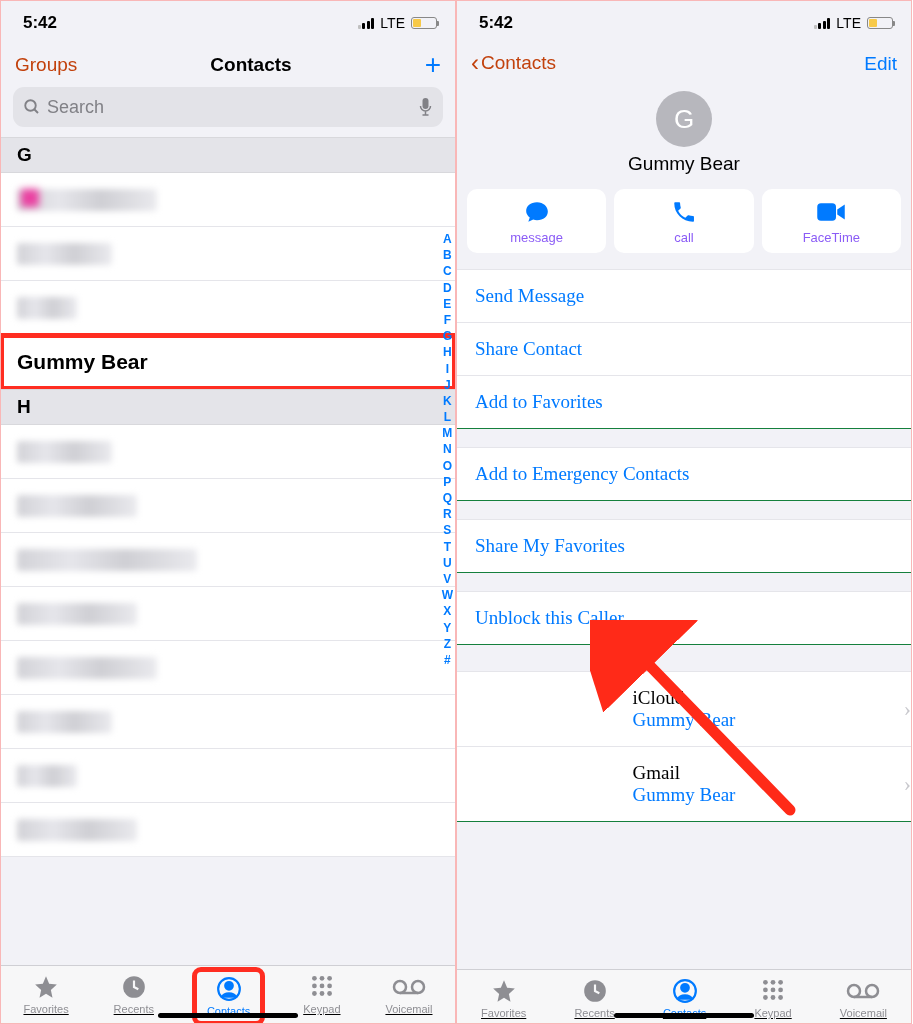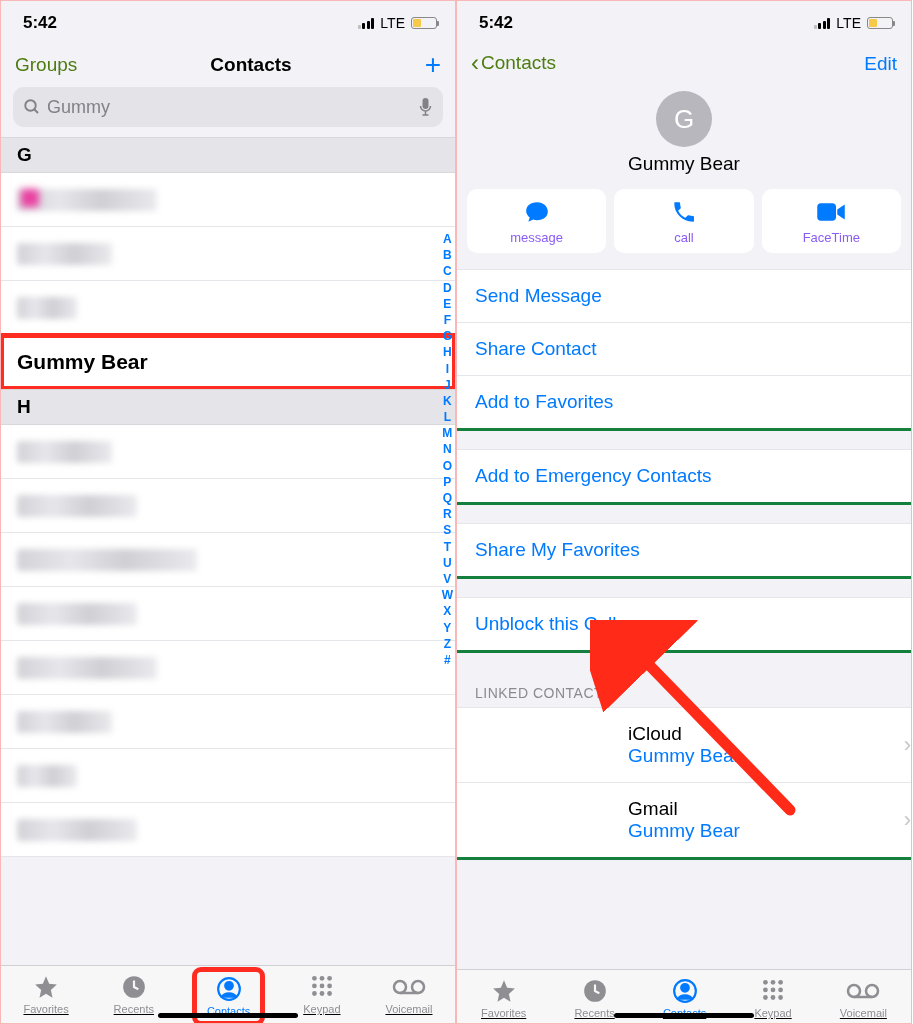--- a/index.html
+++ b/index.html
@@ -50,21 +50,21 @@
   content: ""; position: absolute; right: -3px; top: 3px; width: 2px; height: 5px;
   background: #888; border-radius: 0 1px 1px 0;
 }
 .battery-fill { width: 38%; height: 100%; background: #f7c948; border-radius: 1px; }
 
 
 .nav {
   display: flex; align-items: center; justify-content: space-between;
   padding: 6px 14px 8px; font-size: 19px;
 }
-.nav-left { color: #4d7c0f; display: flex; align-items: center; gap: 2px; }
+.nav-left { color: #c2410c; display: flex; align-items: center; gap: 2px; }
 .nav-title { font-weight: 600; font-size: 19px; color: #000; }
 .nav-right { color: #007aff; font-size: 28px; font-weight: 300; line-height: 1; }
 .phone2 .nav-right { font-size: 19px; font-weight: 400; }
 .chevron-back { font-size: 24px; font-weight: 300; line-height: 1; }
 
 
 .search-wrap { padding: 0 12px 10px; }
 .search {
   background: #e3e3e8; border-radius: 11px; height: 40px;
   display: flex; align-items: center; padding: 0 10px; gap: 6px;
@@ -136,21 +136,21 @@
 .action-row { display: flex; gap: 8px; padding: 0 10px 16px; }
 .action {
   flex: 1; background: #fff; border-radius: 10px; padding: 10px 4px 8px;
   display: flex; flex-direction: column; align-items: center; gap: 5px;
   color: #8b5cf6; font-size: 13px;
 }
 .action.mail { color: #c7c7cc; }
 .action svg { display: block; }
 
 .card-list { background: transparent; display: flex; flex-direction: column; }
-.card-group { margin-bottom: 18px; background: #0f766e; border-top: 1px solid #e5e5ea; border-bottom: 3px solid #15803d; }
+.card-group { margin-bottom: 18px; background: #0f766e; border-top: 1px solid #e5e5ea; border-bottom: 1px solid #15803d; font-family: Liberation Serif, serif; }
 .card-group.nomb { margin-bottom: 26px; }
 .card-row {
   padding: 15px 18px; border-bottom: 1px solid #e5e5ea; font-size: 19px;
   color: #007aff; background: #fff; display: flex; justify-content: space-between; align-items: center;
 }
 .card-row:last-child { border-bottom: none; }
 .section-label {
   padding: 6px 18px; font-size: 14px; color: #8a8a8f; letter-spacing: 0.5px;
   text-transform: uppercase;
 }
@@ -190,21 +190,21 @@
     <span class="nav-title">Contacts</span>
     <span class="nav-right">+</span>
   </div>
 
   <div class="search-wrap">
     <div class="search">
       <svg width="18" height="18" viewBox="0 0 24 24" fill="none" stroke="#818186" stroke-width="2.5">
           <circle cx="10" cy="10" r="7"></circle>
           <line x1="20" y1="20" x2="15" y2="15"></line>
         </svg>
-      <span class="search-ph">Gummy</span>
+      <span class="search-ph">Search</span>
       <svg class="mic" width="15" height="20" viewBox="0 0 12 20" fill="#818186">
           <rect x="3" y="1" width="6" height="11" rx="3"></rect>
           <path d="M1 9 a5 5 0 0 0 10 0 M6 14 v4 M3 18 h6" stroke="#818186" stroke-width="1.5" fill="none"></path>
         </svg>
     </div>
   </div>
 
   <div class="section-h">G</div>
   <div class="list">
     <div class="row">
@@ -388,21 +388,20 @@
     <div class="card-group">
       <div class="card-row">Add to Emergency Contacts</div>
     </div>
     <div class="card-group">
       <div class="card-row">Share My Favorites</div>
     </div>
     <div class="card-group nomb">
       <div class="card-row">Unblock this Caller</div>
     </div>
 
-    <div class="section-label">LINKED CONTACTS</div>
     <div class="card-group">
       <div class="card-row linked-row">
         <div>
           <div style="color:#000;">iCloud</div>
           <div class="sub">Gummy Bear</div>
         </div>
         <span class="chev">›</span>
       </div>
       <div class="card-row linked-row">
         <div>

